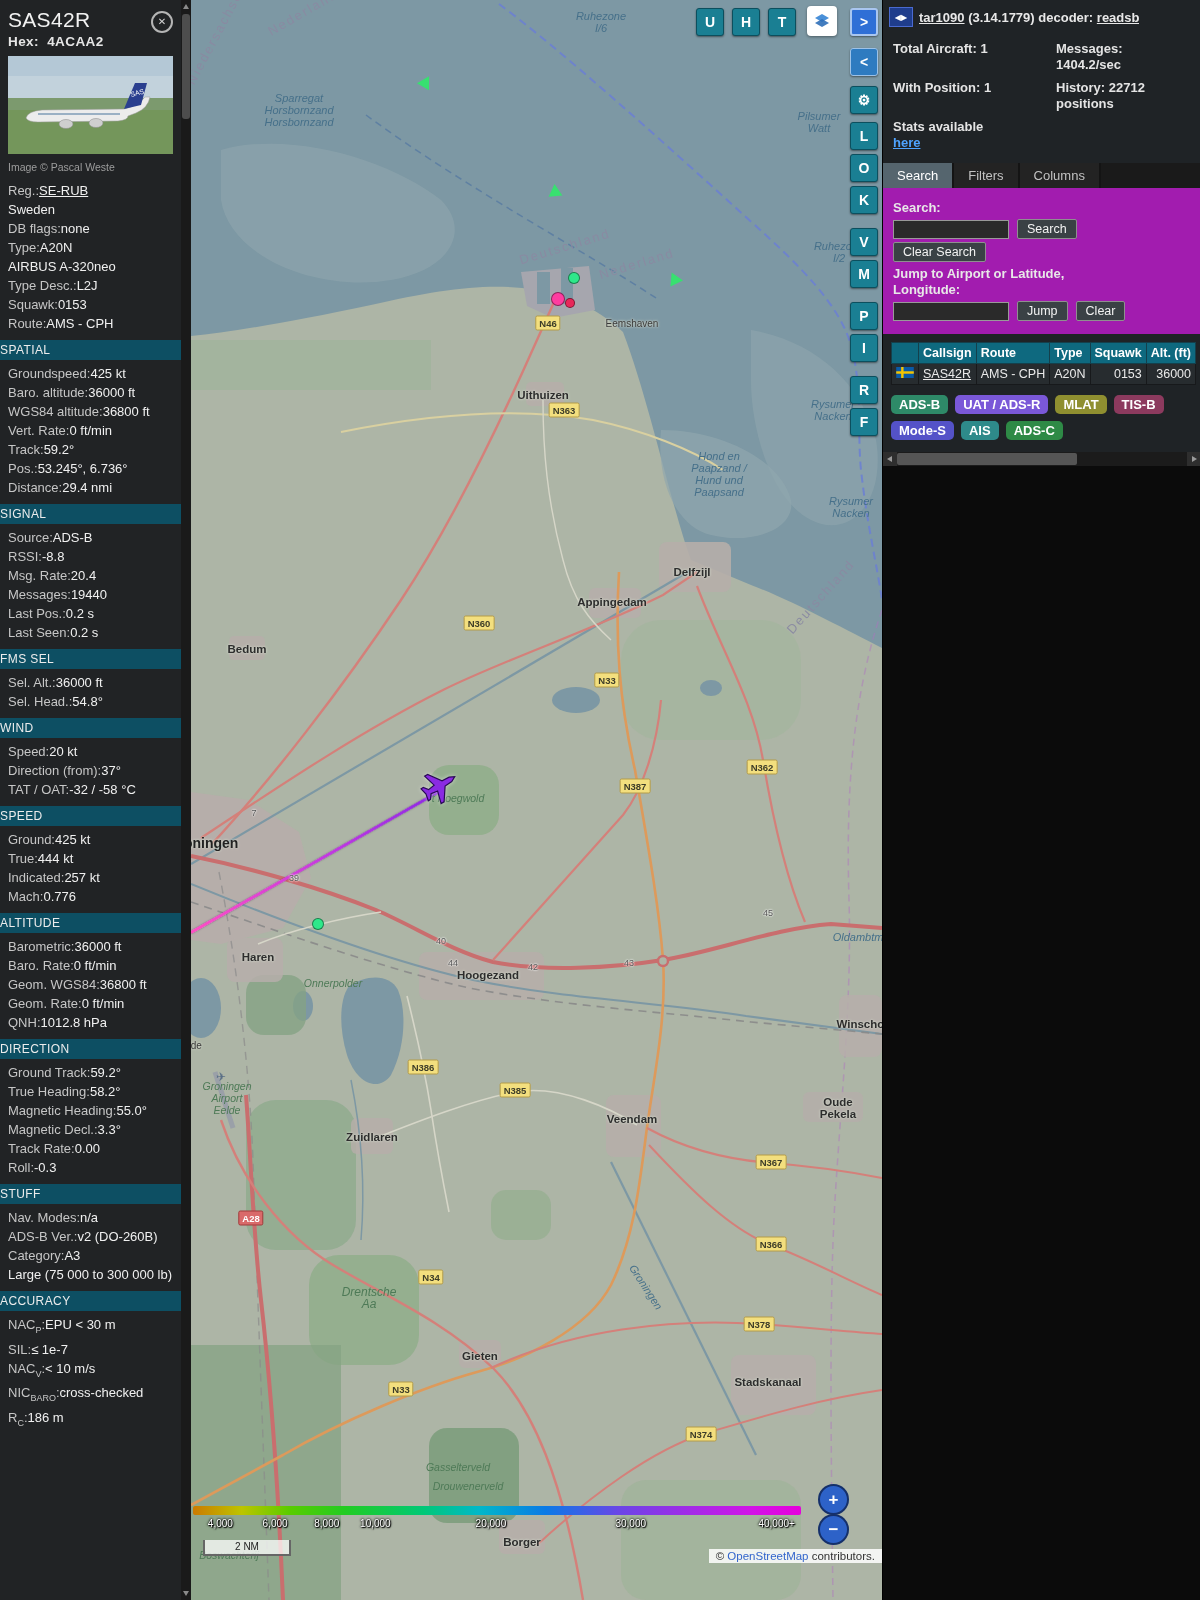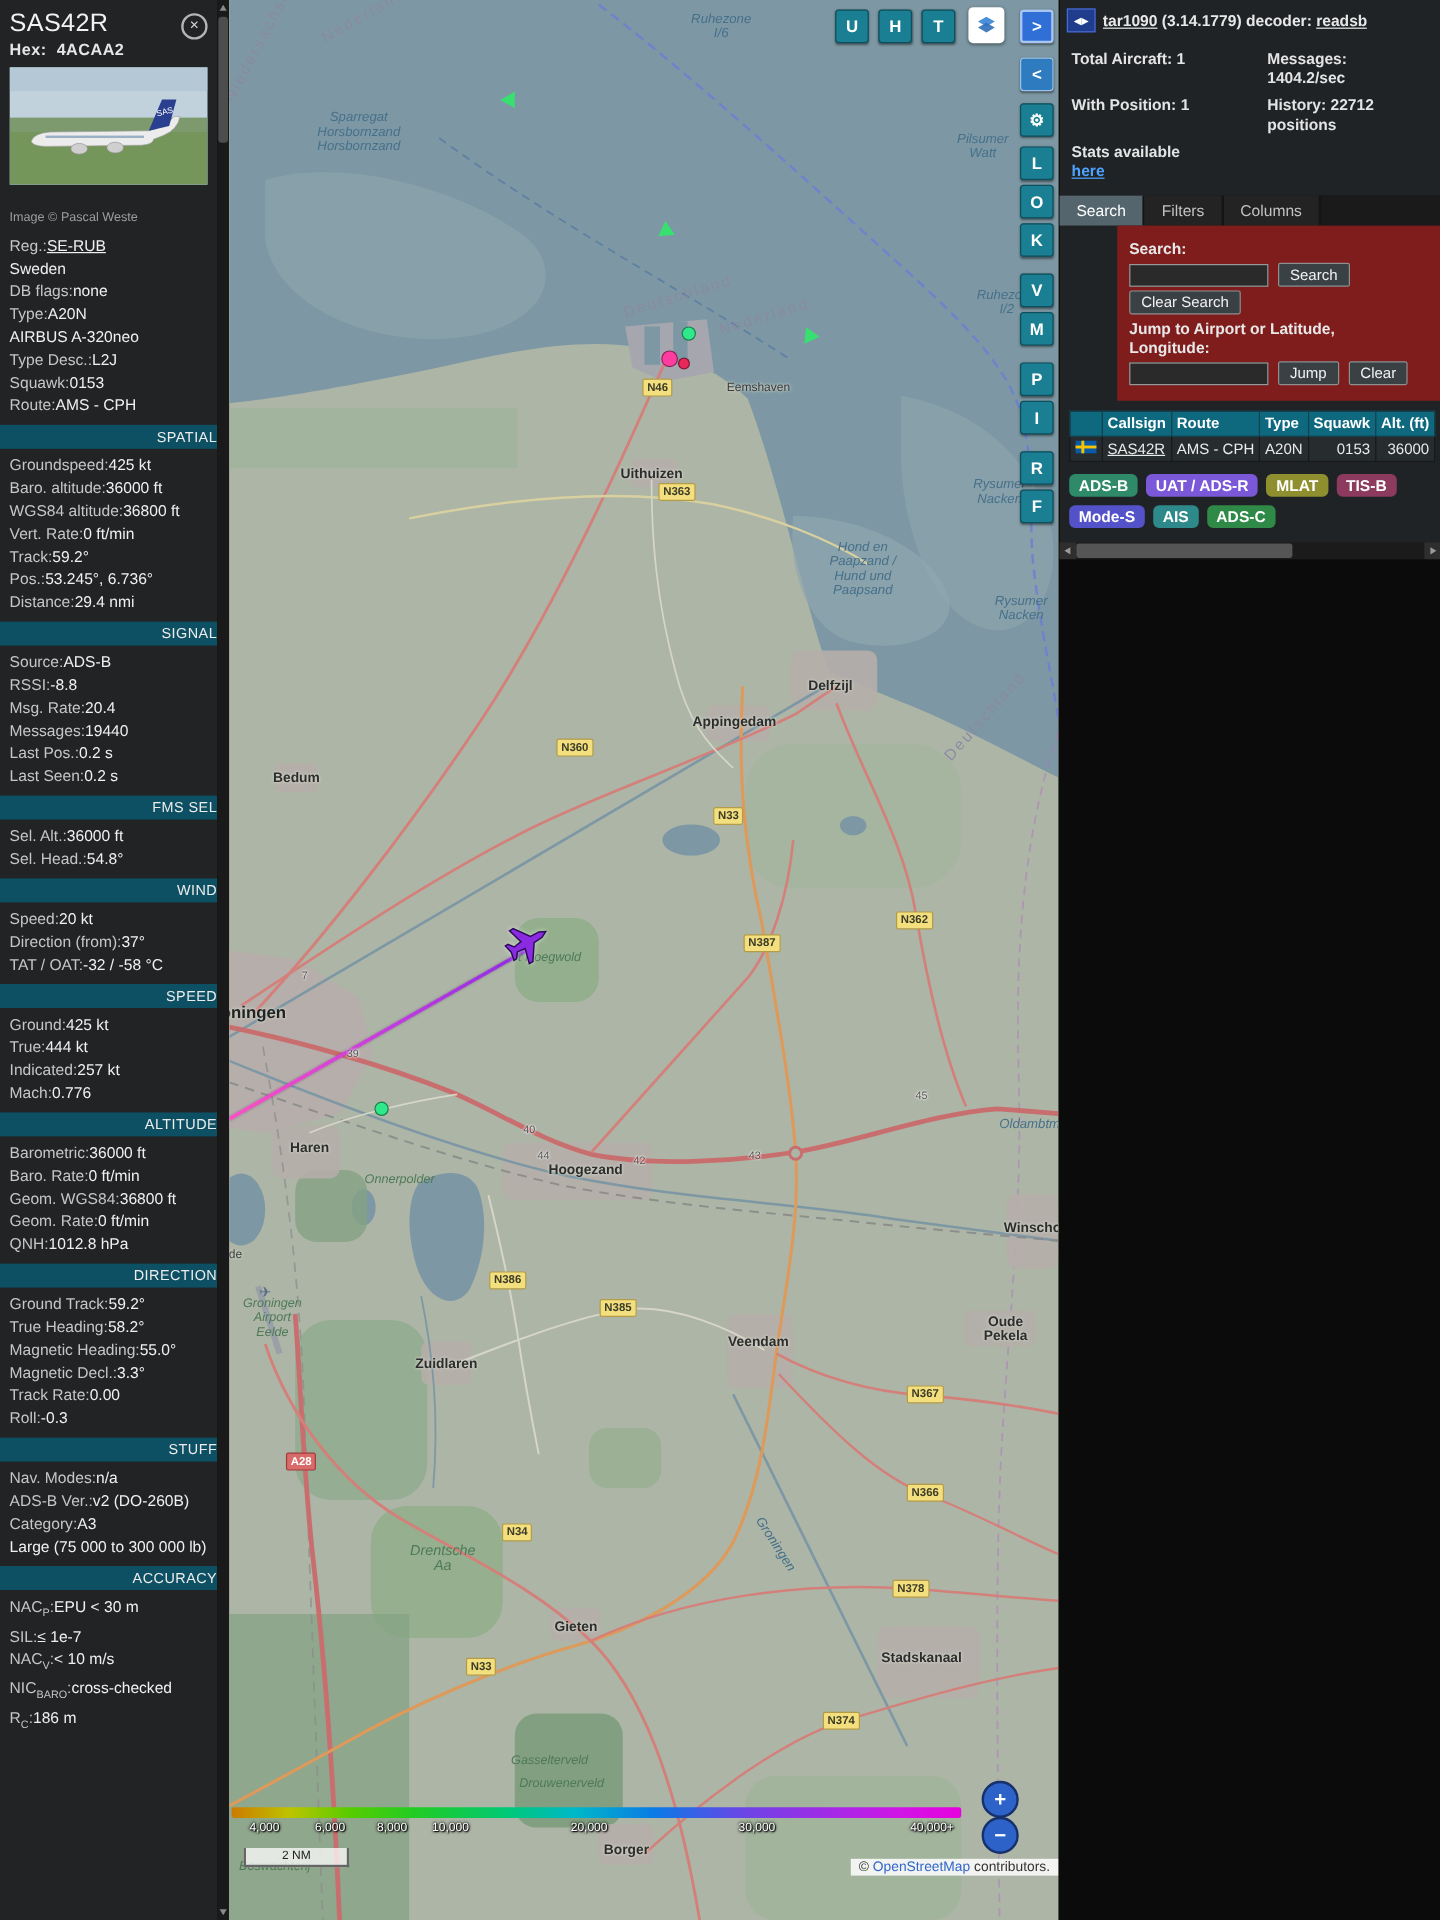--- a/index.html
+++ b/index.html
@@ -9,29 +9,29 @@
 
   
   #left-panel{width:181px;flex:none;background:#212325;color:#ccc;font-size:13px;
               overflow:hidden;position:relative;}
   .lp-head{display:flex;justify-content:space-between;align-items:flex-start;padding:8px 8px 0 8px;}
   .lp-title{font-size:21px;color:#f2f2f2;letter-spacing:.3px;}
   .close-btn{width:18px;height:18px;border:2px solid #b5b5b5;border-radius:50%;color:#d5d5d5;
              font-size:10px;line-height:17px;text-align:center;margin-top:3px;cursor:pointer;flex:none;}
   .lp-hex{padding:1px 8px 7px;font-weight:bold;font-size:13.5px;color:#e6e6e6;letter-spacing:.4px;}
   .lp-photo{margin:0 8px;height:98px;overflow:hidden;background:#7d98a4;}
-  .lp-credit{padding:21px 8px 8px;font-size:10.5px;color:#9d9d9d;}
+  .lp-credit{padding:7px 8px 8px;font-size:10.5px;color:#9d9d9d;}
   .row{display:flex;justify-content:flex-start;padding:1px 8px;line-height:17px;font-size:13px;}
   .row .lbl{color:#c6c6c6;white-space:nowrap;}
   .row .val{color:#f0f0f0;text-align:right;}
   .row .val.link{text-decoration:underline;cursor:pointer;}
   .row.wide{display:block;}
   .row.wide .val{display:block;text-align:left;}
   sub{font-size:9px;}
-  .section-hdr{margin:7px 0 4px;background:#0d4f63;color:#ececec;text-align:right;
+  .section-hdr{margin:7px 0 4px;background:#0d4f63;color:#ececec;text-align:left;
                font-size:12px;padding:3px 0;letter-spacing:.4px;}
   .lp-note{padding:16px 12px;text-align:center;color:#cfcfcf;font-size:13px;line-height:18px;}
 
   
   #left-scrollbar{width:10px;flex:none;background:#1a1a1a;position:relative;}
   .sb-arr{position:absolute;left:0;width:10px;height:12px;}
   .sb-arr::after{content:"";position:absolute;left:2px;border-left:3px solid transparent;
                  border-right:3px solid transparent;}
   .sb-arr.up{top:0;} .sb-arr.up::after{top:4px;border-bottom:5px solid #8a8a8a;}
   .sb-arr.down{bottom:0;} .sb-arr.down::after{bottom:4px;border-top:5px solid #8a8a8a;}
@@ -98,21 +98,21 @@
                 display:flex;align-items:center;justify-content:center;cursor:pointer;flex:none;}
   .rp-title{font-weight:bold;font-size:13px;color:#e8e8e8;white-space:nowrap;overflow:hidden;}
   .rp-title .u{text-decoration:underline;cursor:pointer;}
   .rp-stats{display:grid;grid-template-columns:146px 1fr;gap:7px 17px;padding:10px 10px 6px;
             font-weight:bold;font-size:13px;line-height:16px;color:#e4e4e4;}
   .link-blue{color:#4ea3ff;text-decoration:underline;cursor:pointer;}
   .rp-tabs{display:flex;background:#141414;margin-top:6px;}
   .tab{padding:5px 14px;background:#232323;color:#c2c2c2;border-right:2px solid #141414;font-size:13px;cursor:pointer;}
   .tab.active{background:#55656e;color:#fff;}
   .tab-fill{flex:1;background:#1a1a1a;}
-  .search-pane{background:#7f1d1d;padding:8px 10px 10px;margin-left:48px;}
+  .search-pane{background:#a21caf;padding:8px 10px 10px;}
   .form-label{font-weight:bold;margin:4px 0 3px;color:#e8e8e8;line-height:16px;}
   .form-row{display:flex;gap:8px;align-items:center;margin:3px 0;}
   input.txt{width:108px;height:17px;background:#2a2a2a;border:1px solid #999;color:#ddd;
             font-size:12px;padding:0 3px;font-family:"Liberation Sans",sans-serif;}
   .btn{background:#3a4145;border:1px solid #8f8f8f;color:#f2f2f2;font-size:12.5px;padding:2px 9px;
        border-radius:2px;cursor:pointer;font-family:"Liberation Sans",sans-serif;}
   #ac-table{margin:8px 8px 2px;border-collapse:collapse;width:calc(100% - 16px);font-size:12.5px;}
   #ac-table th{background:#0e697f;color:#fff;padding:3px 4px;font-weight:bold;text-align:left;
                border:1px solid #14404c;white-space:nowrap;}
   #ac-table td{padding:3px 4px;color:#eaeaea;background:#272c2f;border:1px solid #17191b;white-space:nowrap;}

